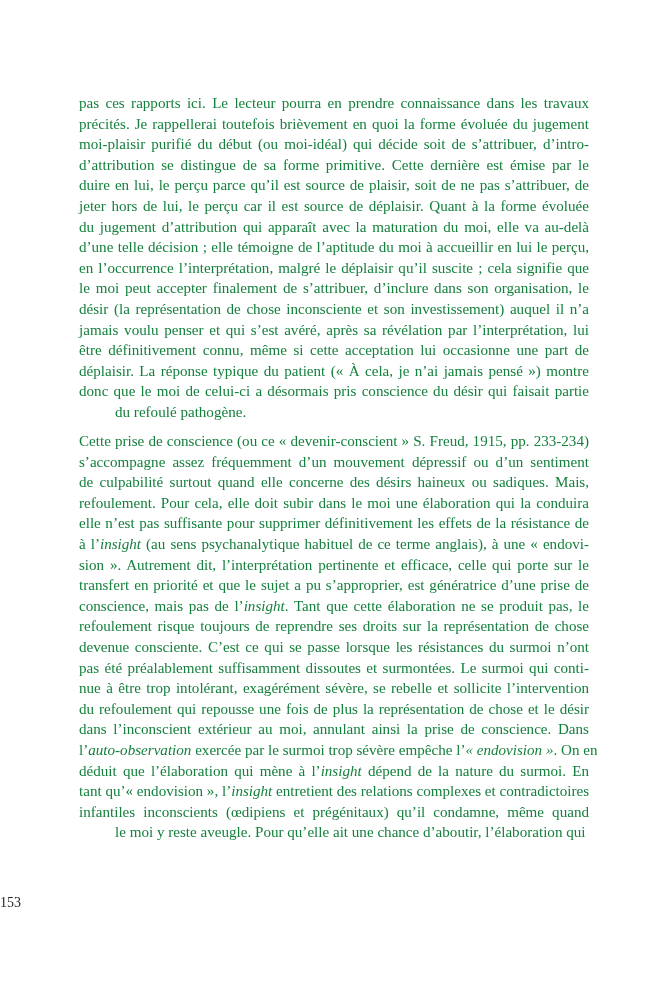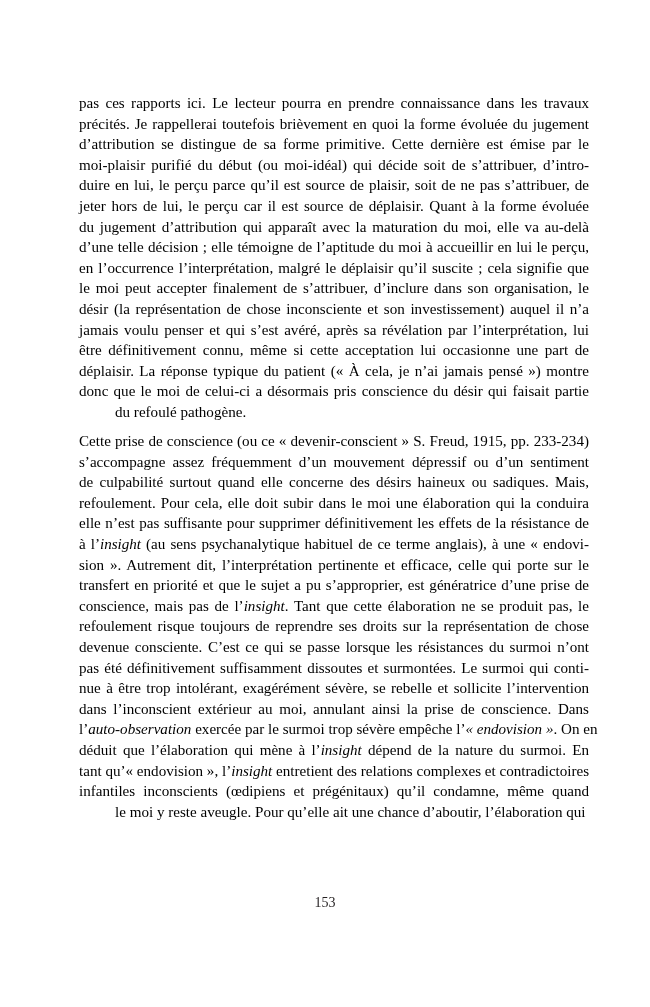--- a/index.html
+++ b/index.html
@@ -1,42 +1,42 @@
 <!DOCTYPE html>
 <html><head>
   <meta charset="utf-8">
   <style>
     html, body { margin: 0; padding: 0; background: #ffffff; }
     body { width: 650px; height: 1007px; position: relative; overflow: hidden; }
     .page {
       position: absolute; left: 79px; top: 93px; width: 510px;
       font-family: "Liberation Serif", "DejaVu Serif", serif;
-      font-size: 15.1px; line-height: 20.6px; color: #000000;
+      font-size: 15.1px; line-height: 20.6px; color: #15803d;
     }
     .line {
       display: block; white-space: nowrap; text-align: justify;
       text-align-last: justify; height: 20.6px;
     }
     .line.last { text-align-last: left; margin-left: 36px; }
     .gap { height: 8.5px; }
     em { font-style: italic; }
     .folio {
-      position: absolute; left: 0; width: 650px; top: 895px; text-align: center;
+      position: absolute; left: 0; width: 650px; top: 895px; text-align: left;
       font-family: "Liberation Serif", "DejaVu Serif", serif; font-size: 14px; color: #231f20;
     }
   </style>
 </head>
 <body>
 
 <div class="page" id="page">
     <div>
       <span class="line">pas ces rapports ici. Le lecteur pourra en prendre connaissance dans les travaux</span>
       <span class="line">précités. Je rappellerai toutefois brièvement en quoi la forme évoluée du jugement</span>
+      <span class="line">moi-plaisir purifié du début (ou moi-idéal) qui décide soit de s’attribuer, d’intro-</span>
       <span class="line">d’attribution se distingue de sa forme primitive. Cette dernière est émise par le</span>
-      <span class="line">moi-plaisir purifié du début (ou moi-idéal) qui décide soit de s’attribuer, d’intro-</span>
       <span class="line">duire en lui, le perçu parce qu’il est source de plaisir, soit de ne pas s’attribuer, de</span>
       <span class="line">jeter hors de lui, le perçu car il est source de déplaisir. Quant à la forme évoluée</span>
       <span class="line">du jugement d’attribution qui apparaît avec la maturation du moi, elle va au-delà</span>
       <span class="line">d’une telle décision ; elle témoigne de l’aptitude du moi à accueillir en lui le perçu,</span>
       <span class="line">en l’occurrence l’interprétation, malgré le déplaisir qu’il suscite ; cela signifie que</span>
       <span class="line">le moi peut accepter finalement de s’attribuer, d’inclure dans son organisation, le</span>
       <span class="line">désir (la représentation de chose inconsciente et son investissement) auquel il n’a</span>
       <span class="line">jamais voulu penser et qui s’est avéré, après sa révélation par l’interprétation, lui</span>
       <span class="line">être définitivement connu, même si cette acceptation lui occasionne une part de</span>
       <span class="line">déplaisir. La réponse typique du patient (« À cela, je n’ai jamais pensé ») montre</span>
@@ -49,22 +49,23 @@
       <span class="line">s’accompagne assez fréquemment d’un mouvement dépressif ou d’un sentiment</span>
       <span class="line">de culpabilité surtout quand elle concerne des désirs haineux ou sadiques. Mais,</span>
       <span class="line">refoulement. Pour cela, elle doit subir dans le moi une élaboration qui la conduira</span>
       <span class="line">elle n’est pas suffisante pour supprimer définitivement les effets de la résistance de</span>
       <span class="line">à l’<em>insight</em> (au sens psychanalytique habituel de ce terme anglais), à une « endovi-</span>
       <span class="line">sion ». Autrement dit, l’interprétation pertinente et efficace, celle qui porte sur le</span>
       <span class="line">transfert en priorité et que le sujet a pu s’approprier, est génératrice d’une prise de</span>
       <span class="line">conscience, mais pas de l’<em>insight</em>. Tant que cette élaboration ne se produit pas, le</span>
       <span class="line">refoulement risque toujours de reprendre ses droits sur la représentation de chose</span>
       <span class="line">devenue consciente. C’est ce qui se passe lorsque les résistances du surmoi n’ont</span>
-      <span class="line">pas été définitivement suffisamment dissoutes et surmontées. Le surmoi qui conti-</span>
+      <span class="line">pas été préalablement suffisamment dissoutes et surmontées. Le surmoi qui conti-</span>
       <span class="line">nue à être trop intolérant, exagérément sévère, se rebelle et sollicite l’intervention</span>
+      <span class="line">du refoulement qui repousse une fois de plus la représentation de chose et le désir</span>
       <span class="line">dans l’inconscient extérieur au moi, annulant ainsi la prise de conscience. Dans</span>
       <span class="line">l’<em>auto-observation</em> exercée par le surmoi trop sévère empêche l’<em>« endovision »</em>. On en</span>
       <span class="line">déduit que l’élaboration qui mène à l’<em>insight</em> dépend de la nature du surmoi. En</span>
       <span class="line">tant qu’« endovision », l’<em>insight</em> entretient des relations complexes et contradictoires</span>
       <span class="line">infantiles inconscients (œdipiens et prégénitaux) qu’il condamne, même quand</span>
       <span class="line last">le moi y reste aveugle. Pour qu’elle ait une chance d’aboutir, l’élaboration qui</span>
     </div>
   </div>
 <div class="folio">153</div>
 

